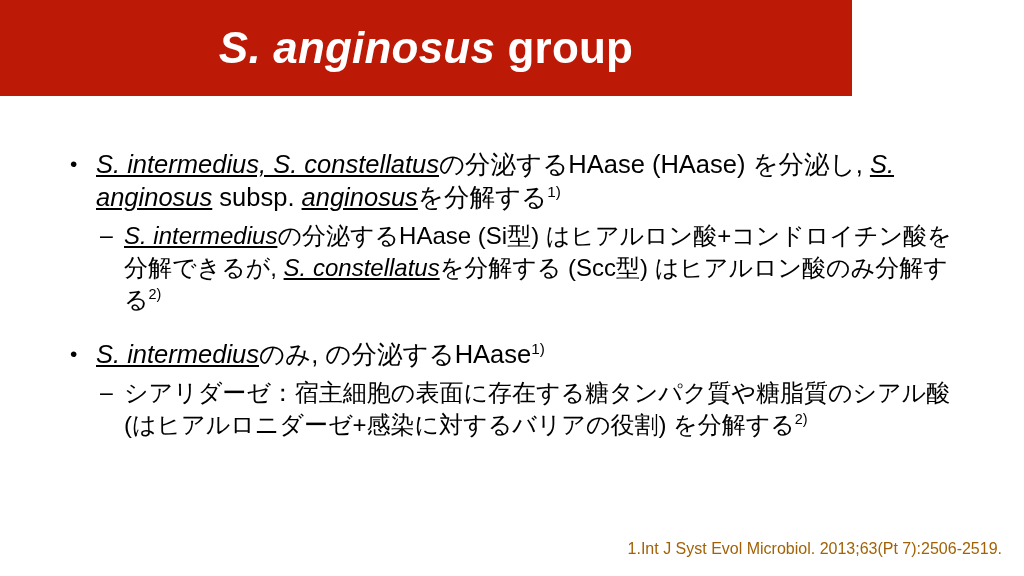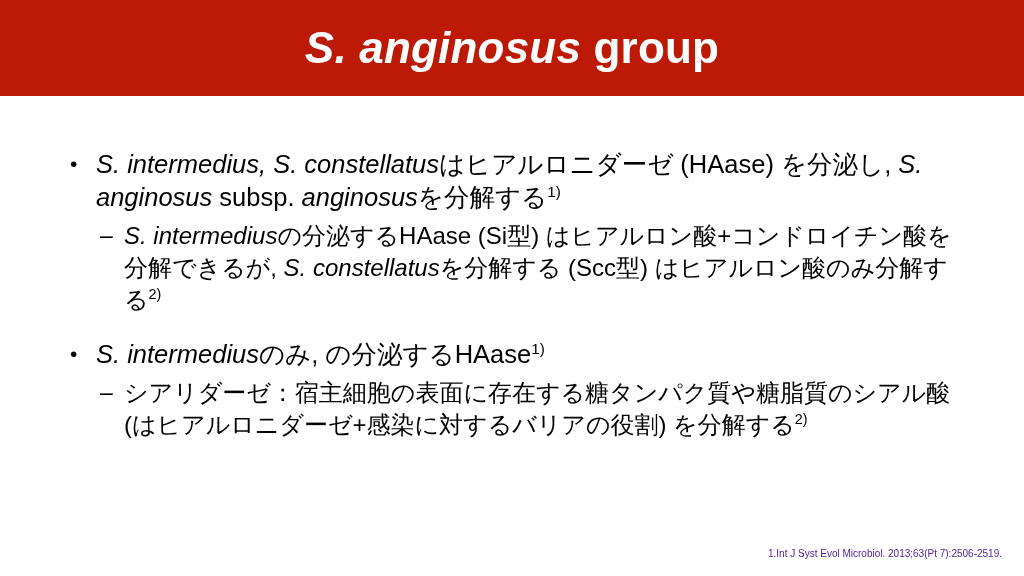--- a/index.html
+++ b/index.html
@@ -14,21 +14,21 @@
     color: #000000;
     overflow: hidden;
     position: relative;
   }
 
   
   .title-banner {
     position: absolute;
     left: 0;
     top: 0;
-    width: 1024px;
+    width: 852px;
     height: 96px;
     background: #bc1a06;
     display: flex;
     align-items: center;
     justify-content: center;
   }
   .title-text {
     color: #ffffff;
     font-size: 44px;
     font-weight: bold;
@@ -85,40 +85,41 @@
     flex: 0 0 24px;
     font-size: 23px;
     line-height: 1.36;
   }
   .bullet-l2 .text {
     flex: 1 1 auto;
   }
 
   .ital {
     font-style: italic;
+    text-decoration: underline;
   }
   sup {
     font-size: 0.60em;
     vertical-align: super;
     line-height: 0;
   }
 
   .spacer-gap {
     height: 22px;
   }
 
   
   .footnotes {
     position: absolute;
     right: 22px;
     bottom: 14px;
     text-align: right;
-    font-size: 10px;
+    font-size: 16px;
     line-height: 1.62;
-    color: #4c1d95;
+    color: #a16207;
   }
   .footnote-row {
     white-space: nowrap;
   }
   .footnote-num {
     display: inline-block;
     width: 17px;
   }
 </style>
 </head>
@@ -127,21 +128,21 @@
 <div class="title-banner">
   <div class="title-text">
     <span class="sp-italic">S. anginosus</span><span class="sp-roman"> group</span>
   </div>
 </div>
 
 <div class="content">
   <div id="bullet-container">
       <div class="bullet-l1">
         <span class="marker">•</span>
-        <span class="text"><span class="ital">S. intermedius, S. constellatus</span><span>はヒアルロニダーゼ (HAase) を分泌し, </span><span class="ital">S. anginosus</span><span> subsp. </span><span class="ital">anginosus</span><span>を分解する</span><sup>1)</sup></span>
+        <span class="text"><span class="ital">S. intermedius, S. constellatus</span><span>の分泌するHAase (HAase) を分泌し, </span><span class="ital">S. anginosus</span><span> subsp. </span><span class="ital">anginosus</span><span>を分解する</span><sup>1)</sup></span>
       </div>
       <div class="bullet-l2">
         <span class="marker">–</span>
         <span class="text"><span class="ital">S. intermedius</span><span>の分泌するHAase (Si型) はヒアルロン酸+コンドロイチン酸を分解できるが, </span><span class="ital">S. constellatus</span><span>を分解する (Scc型) はヒアルロン酸のみ分解する</span><sup>2)</sup></span>
       </div>
       <div class="spacer-gap"></div>
       <div class="bullet-l1">
         <span class="marker">•</span>
         <span class="text"><span class="ital">S. intermedius</span><span>のみ, の分泌するHAase</span><sup>1)</sup></span>
       </div>

